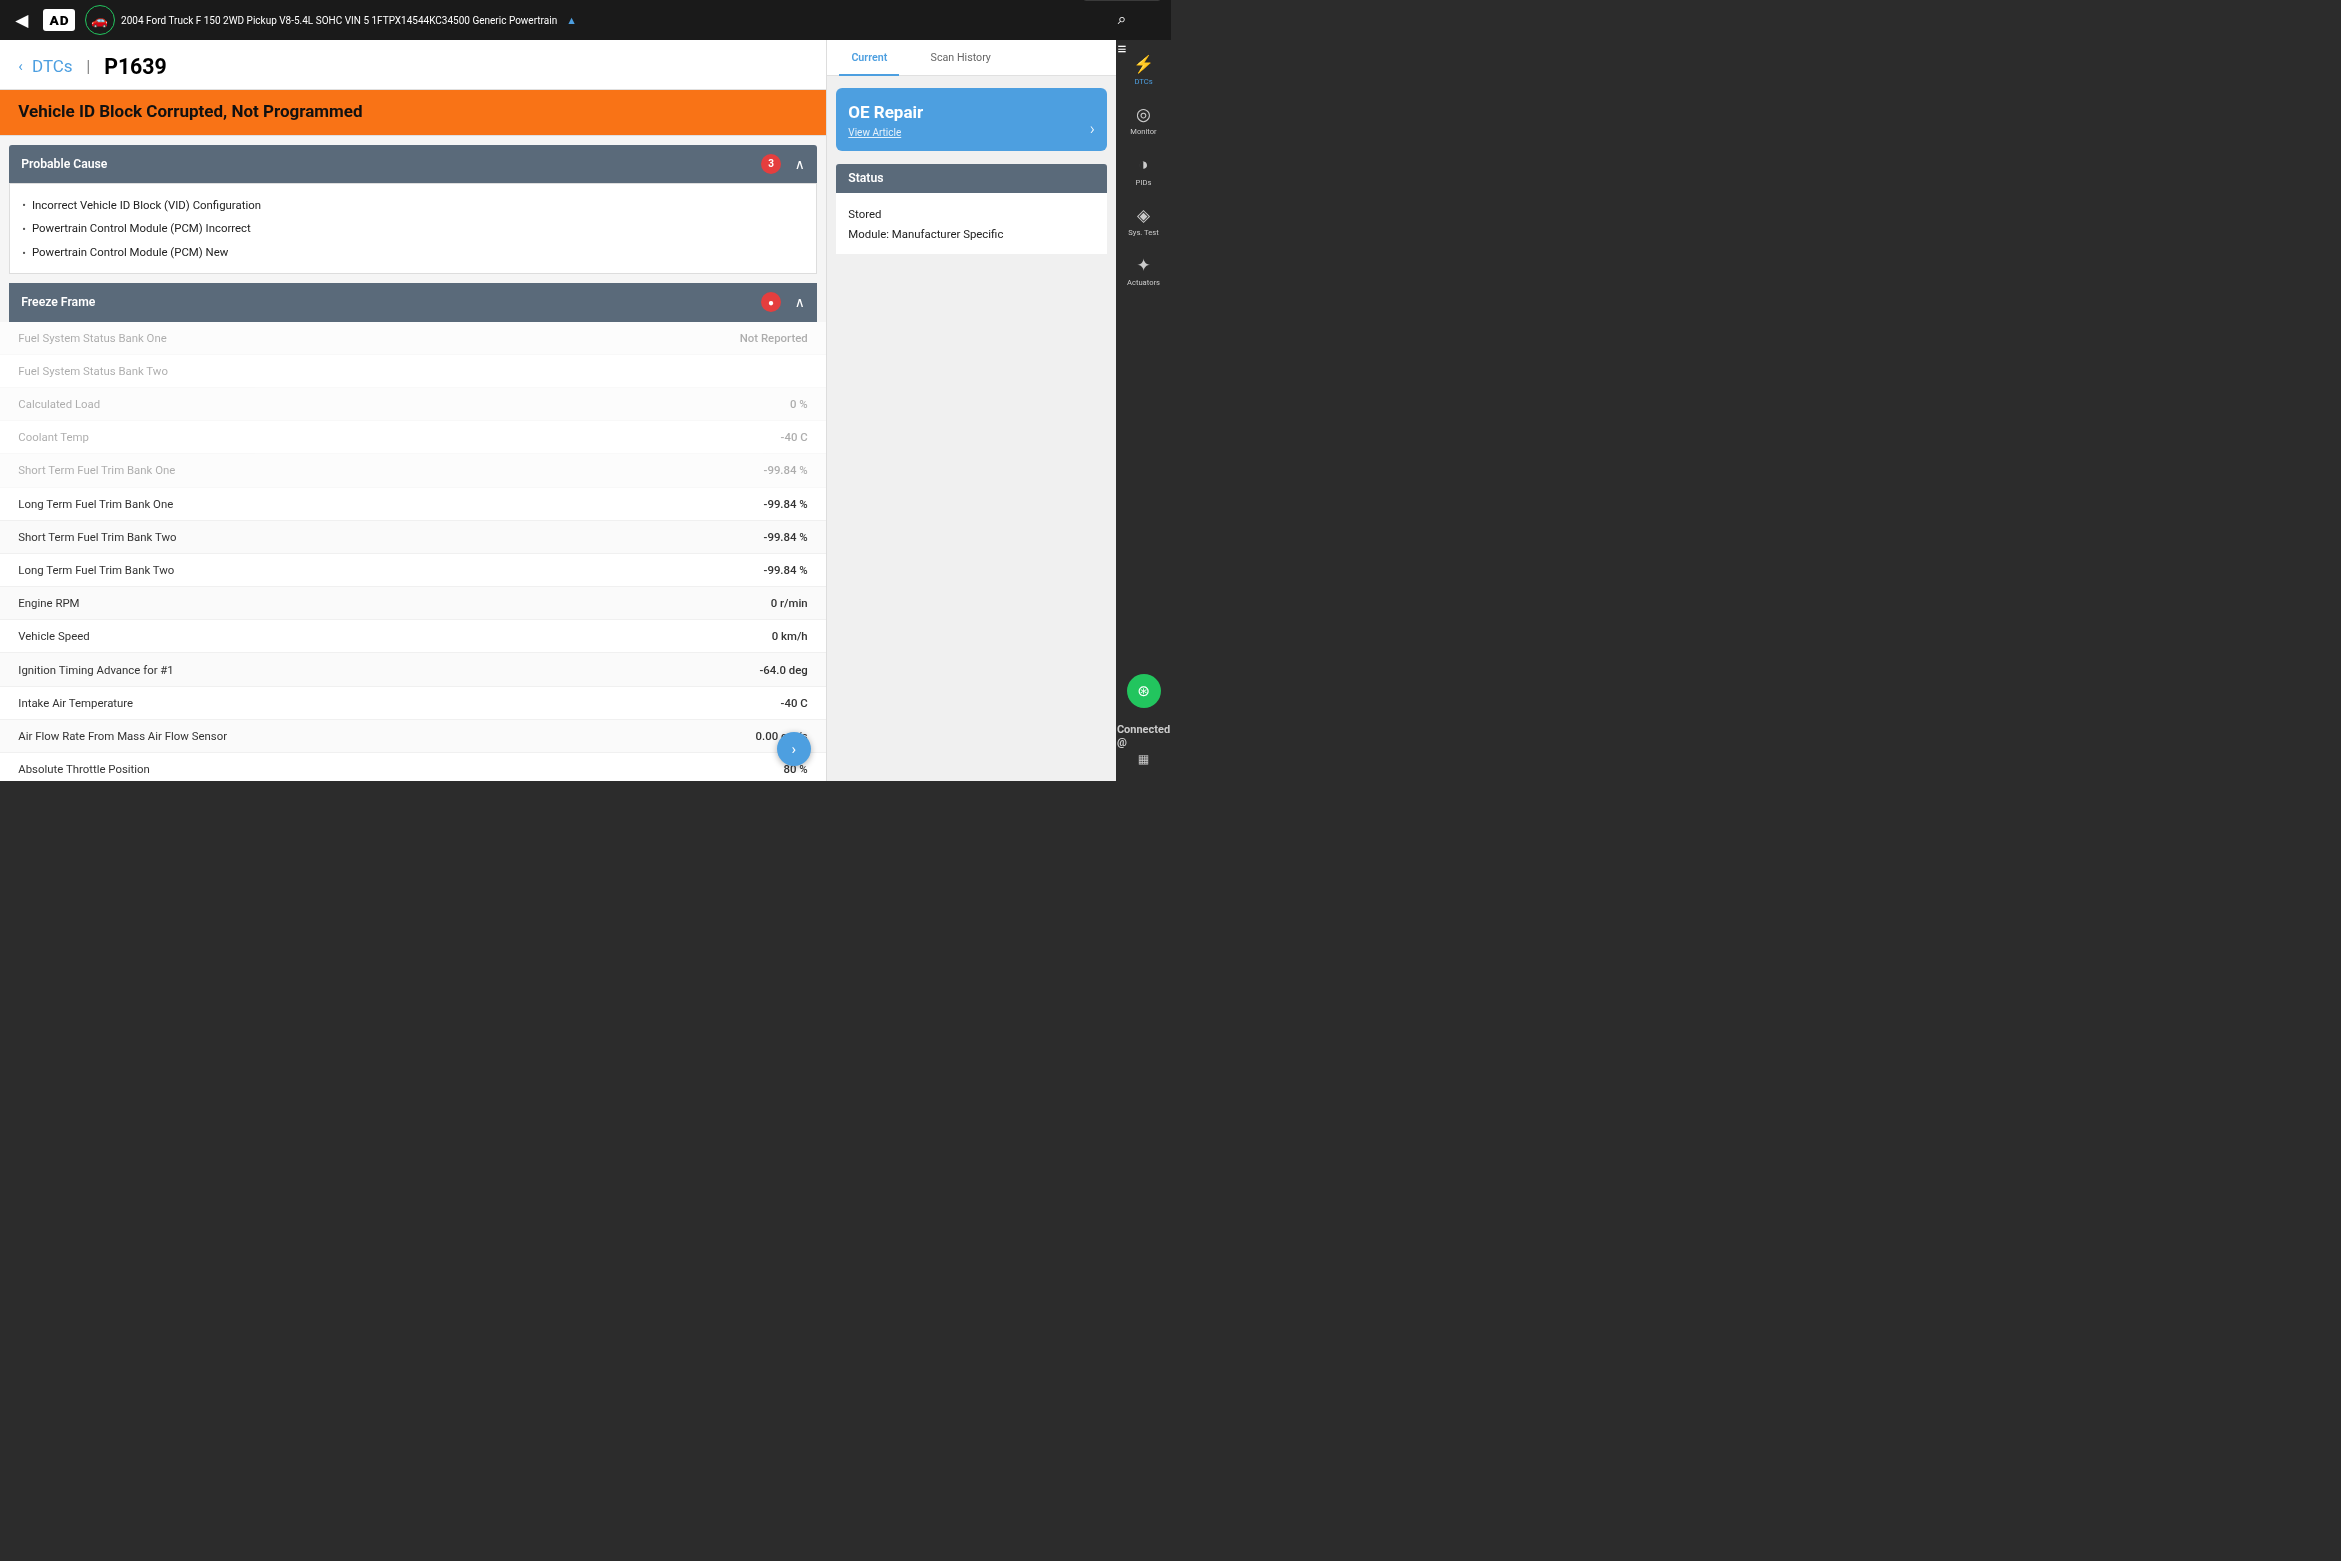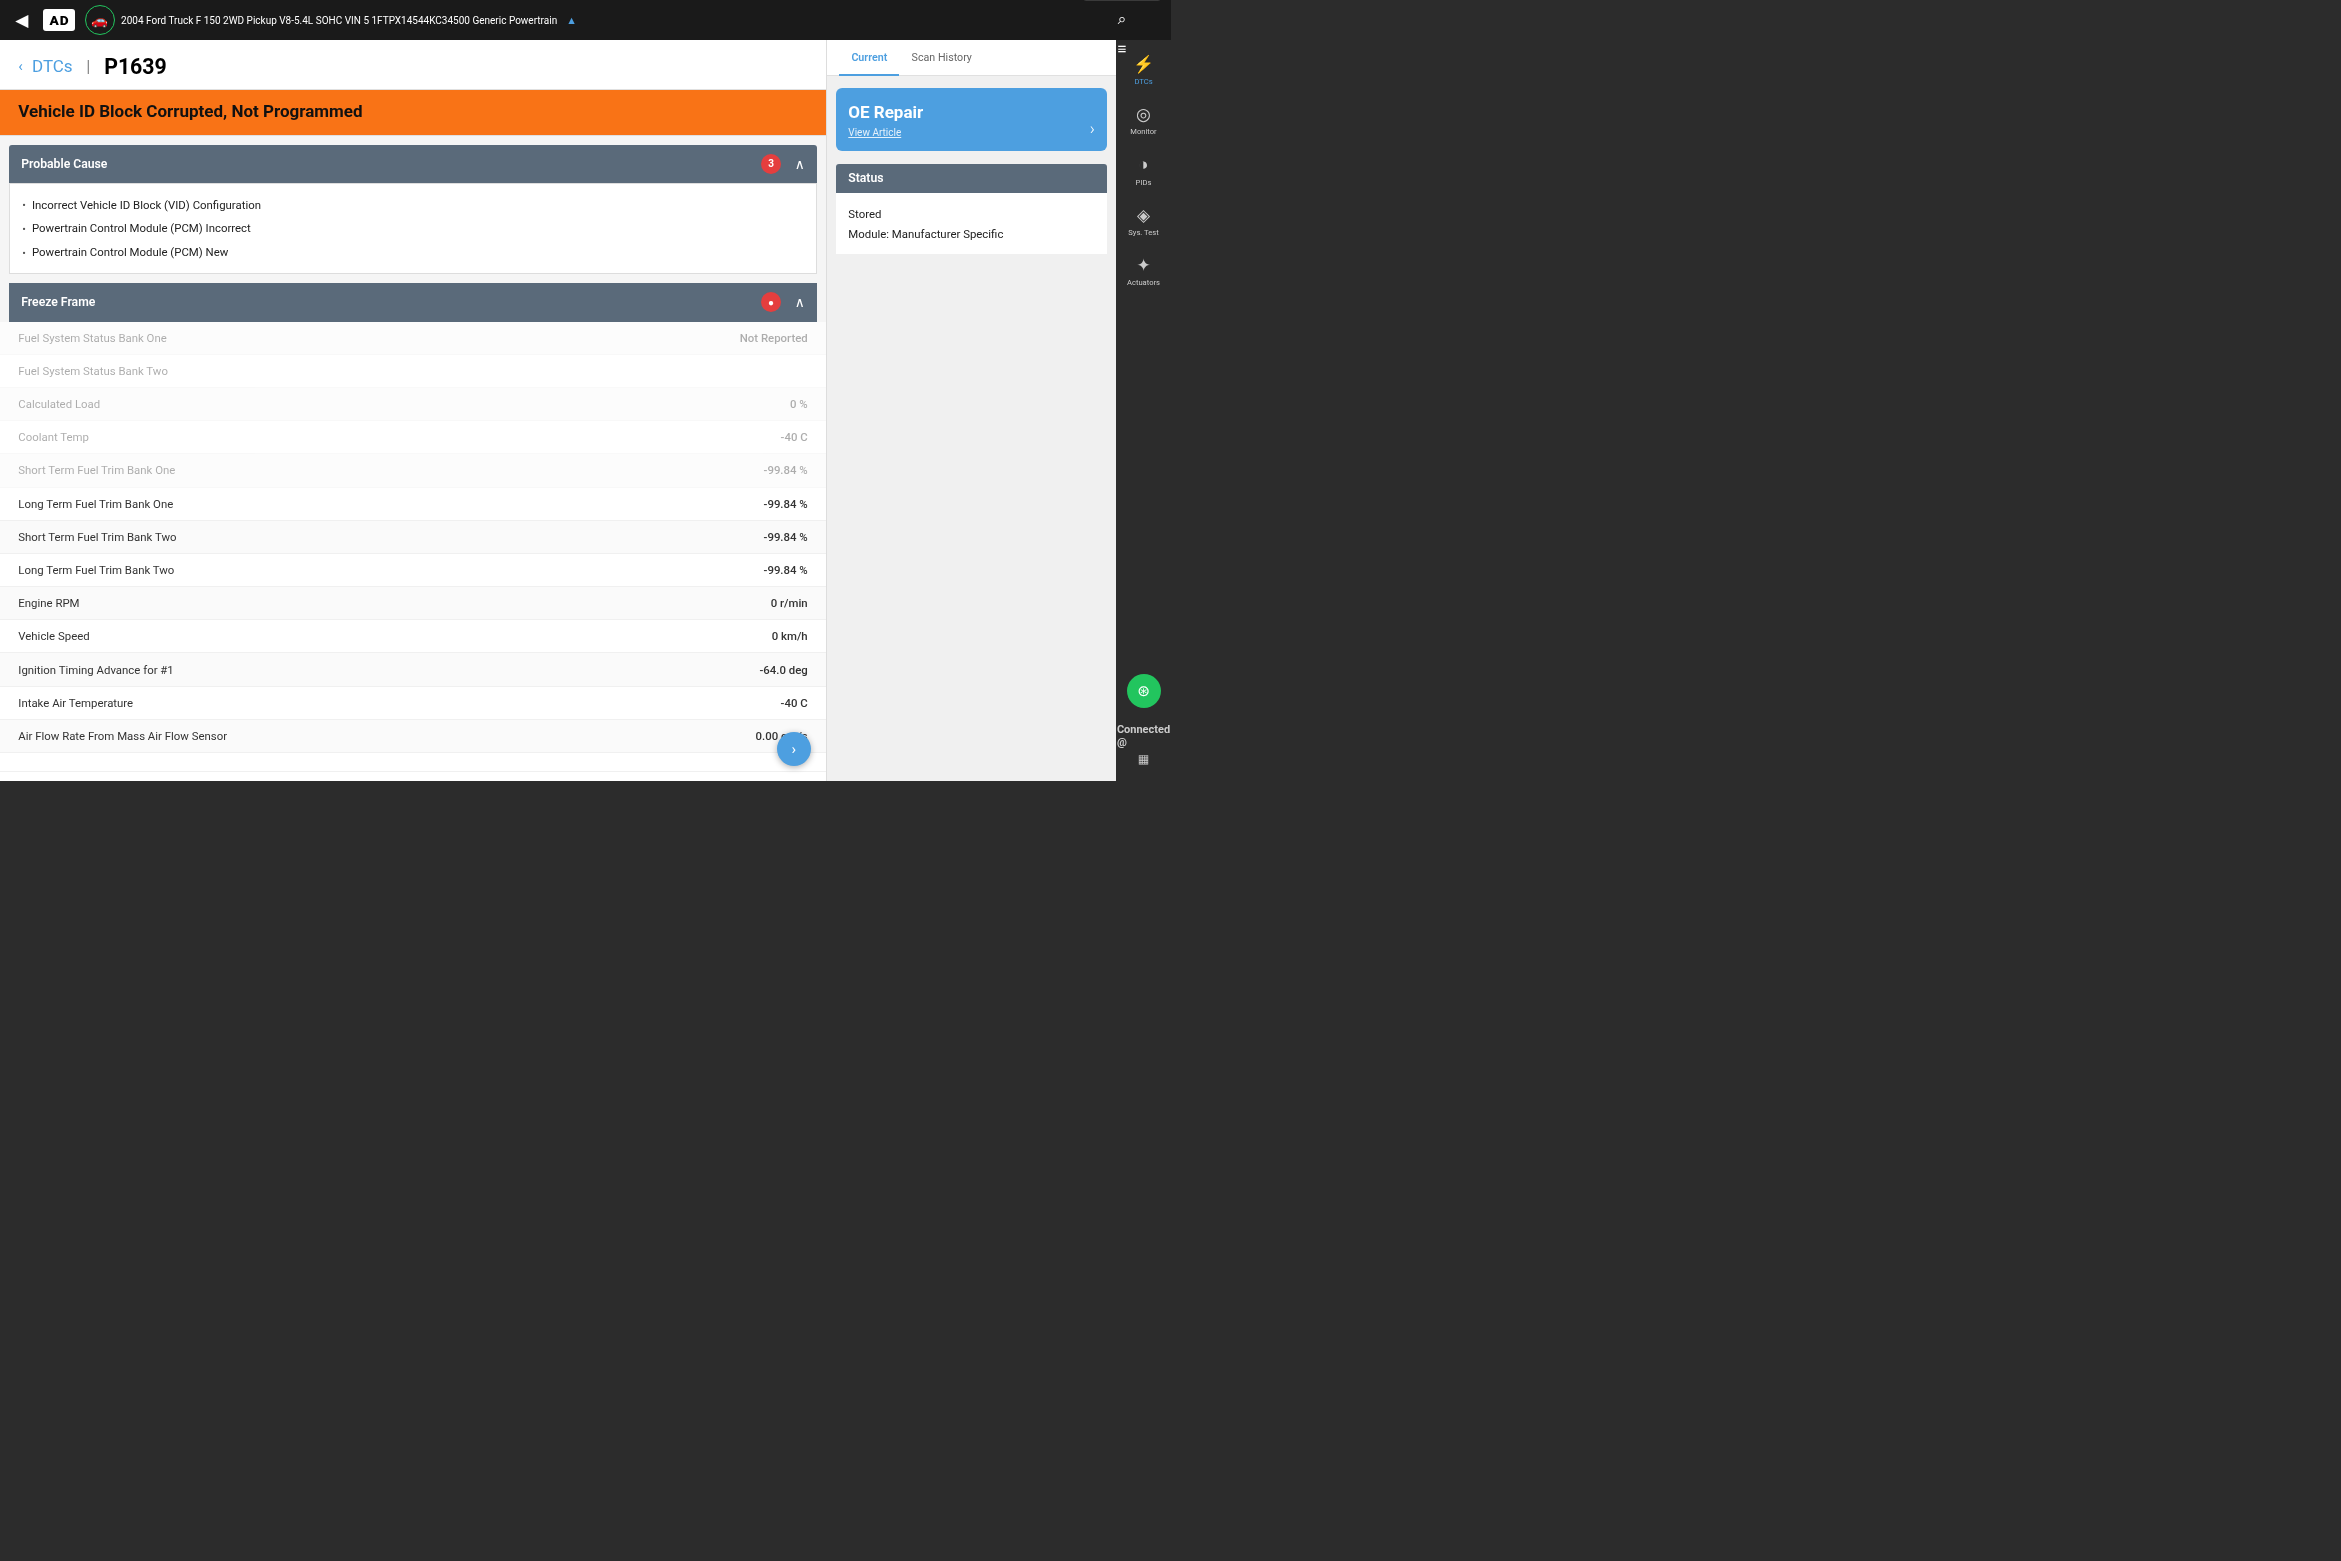--- a/index.html
+++ b/index.html
@@ -268,20 +268,21 @@
       display: flex;
       flex-direction: column;
     }
 
     
     .tab-bar {
       display: flex;
       background: #fff;
       border-bottom: 1.5px solid #e0e0e0;
       padding: 0 12.2px;
+      gap: 19px;
     }
     .tab {
       padding: 10.7px 12.2px;
       font-size: 10.7px;
       color: #666;
       cursor: pointer;
       border-bottom: 2.3px solid transparent;
       margin-bottom: -1.5px;
     }
     .tab.active {
@@ -531,20 +532,24 @@
       </div>
       <div class="data-row">
         <span class="data-label">Intake Air Temperature</span>
         <span class="data-value">-40 C</span>
       </div>
       <div class="data-row">
         <span class="data-label">Air Flow Rate From Mass Air Flow Sensor</span>
         <span class="data-value">0.00 gm/s</span>
       </div>
       <div class="data-row">
+        <span class="data-label">Absolute Throttle Position</span>
+        <span class="data-value">80 %</span>
+      </div>
+      <div class="data-row">
         
         
       </div>
     </div>
 
 
     <div class="scroll-fab">›</div>
 
   </div>
 

